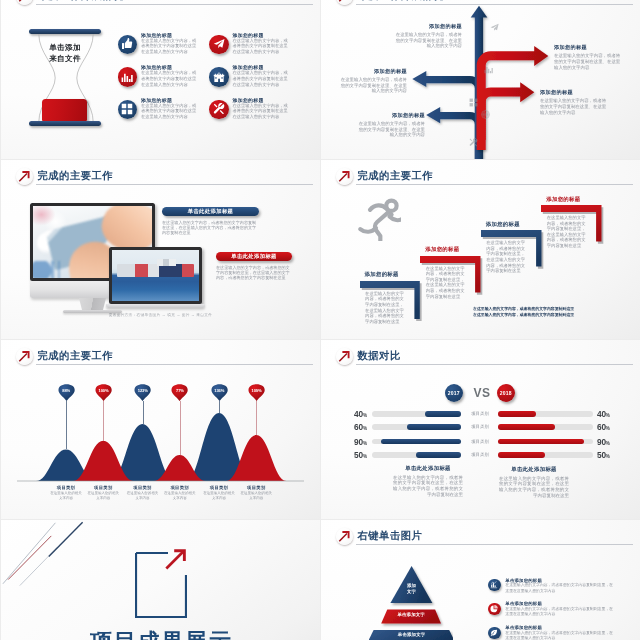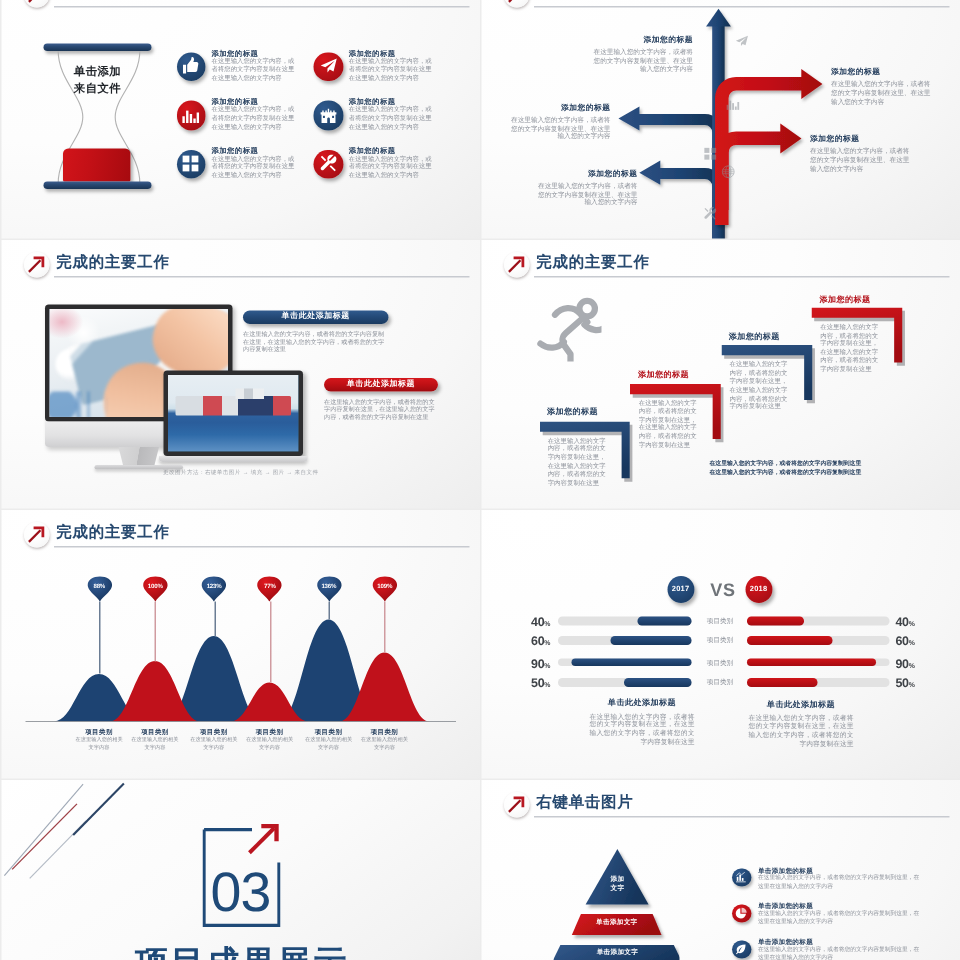--- a/index.html
+++ b/index.html
@@ -667,20 +667,30 @@
           <div class="blb">在这里输入您的相关文字内容</div>
         </div>
         <div class="bl" style="left: 239.3px; top: 144.5px;">
           <div class="blt">项目类别</div>
           <div class="blb">在这里输入您的相关文字内容</div>
         </div>
       </div>
 </div>
 
 <div class="slide s6">
+  <div class="hdr">
+    <div class="logo">
+      <svg width="12.7" height="12.7" viewBox="0 0 26 26">
+        <path d="M2.6 23 L18.4 7.2" stroke="#9c1119" stroke-width="3.1" fill="none"></path>
+        <path d="M9.0 2.1 L23.6 2.1 L23.6 16.7 L19.8 16.7 L19.8 5.9 L9.0 5.9 Z" fill="#b81721"></path>
+      </svg>
+    </div>
+    <div class="ttl">数据对比</div>
+    <div class="rule"></div>
+  </div>
   <div class="badge bg-l">2017</div>
   <div class="vs">VS</div>
   <div class="badge bg-r">2018</div>
   <div class="cmprows">
         <div class="crow" style="left: 0px; top: 71.1px; width: 319px;">
           <div class="pct" style="left:20px;width:26px;text-align:right"><span>40</span><i>%</i></div>
           <div class="trk" style="left:50.6px;width:89.7px"></div>
           <div class="fil" style="left:104.42px;width:35.88px;background:linear-gradient(180deg,#2c5283,#17375e)"></div>
           <div class="cat" style="left:142px;width:34px">项目类别</div>
           <div class="trk" style="left:176.5px;width:95.6px"></div>
@@ -733,21 +743,20 @@
       <line x1="18.8" y1="65.6" x2="56.3" y2="27.2" stroke="#b5bcc6" stroke-width="0.8"></line>
       <line x1="47.8" y1="36.6" x2="81.6" y2="2.3" stroke="#2c4566" stroke-width="1.4"></line>
       <line x1="274" y1="178" x2="318" y2="134" stroke="#2c4566" stroke-width="1.4"></line>
       <line x1="292" y1="179" x2="318" y2="153" stroke="#9fa9b6" stroke-width="0.8"></line>
     </g>
   </svg>
   <div class="secbox">
     <svg class="frame" width="52" height="66" viewBox="0 0 52 66">
       <path d="M1.05 1.05 H33 M1.05 1.05 V64.95 H50.95 V23" stroke="#1f4a78" stroke-width="2.1" fill="none"></path>
     </svg>
-    <div class="secnum">03</div>
     <svg class="secarrow" width="24" height="24" viewBox="0 0 24 24">
       <path d="M2.3 21.5 L18.8 5" stroke="#ba1520" stroke-width="2.6" fill="none"></path>
       <path d="M10.2 2.3 L21.8 2.3 L21.8 13.9 L18.9 13.9 L18.9 5.2 L10.2 5.2 Z" fill="#ba1520"></path>
     </svg>
   </div>
   <div class="sectitle">项目成果展示</div>
 </div>
 
 <div class="slide s8">
   <div class="hdr">

